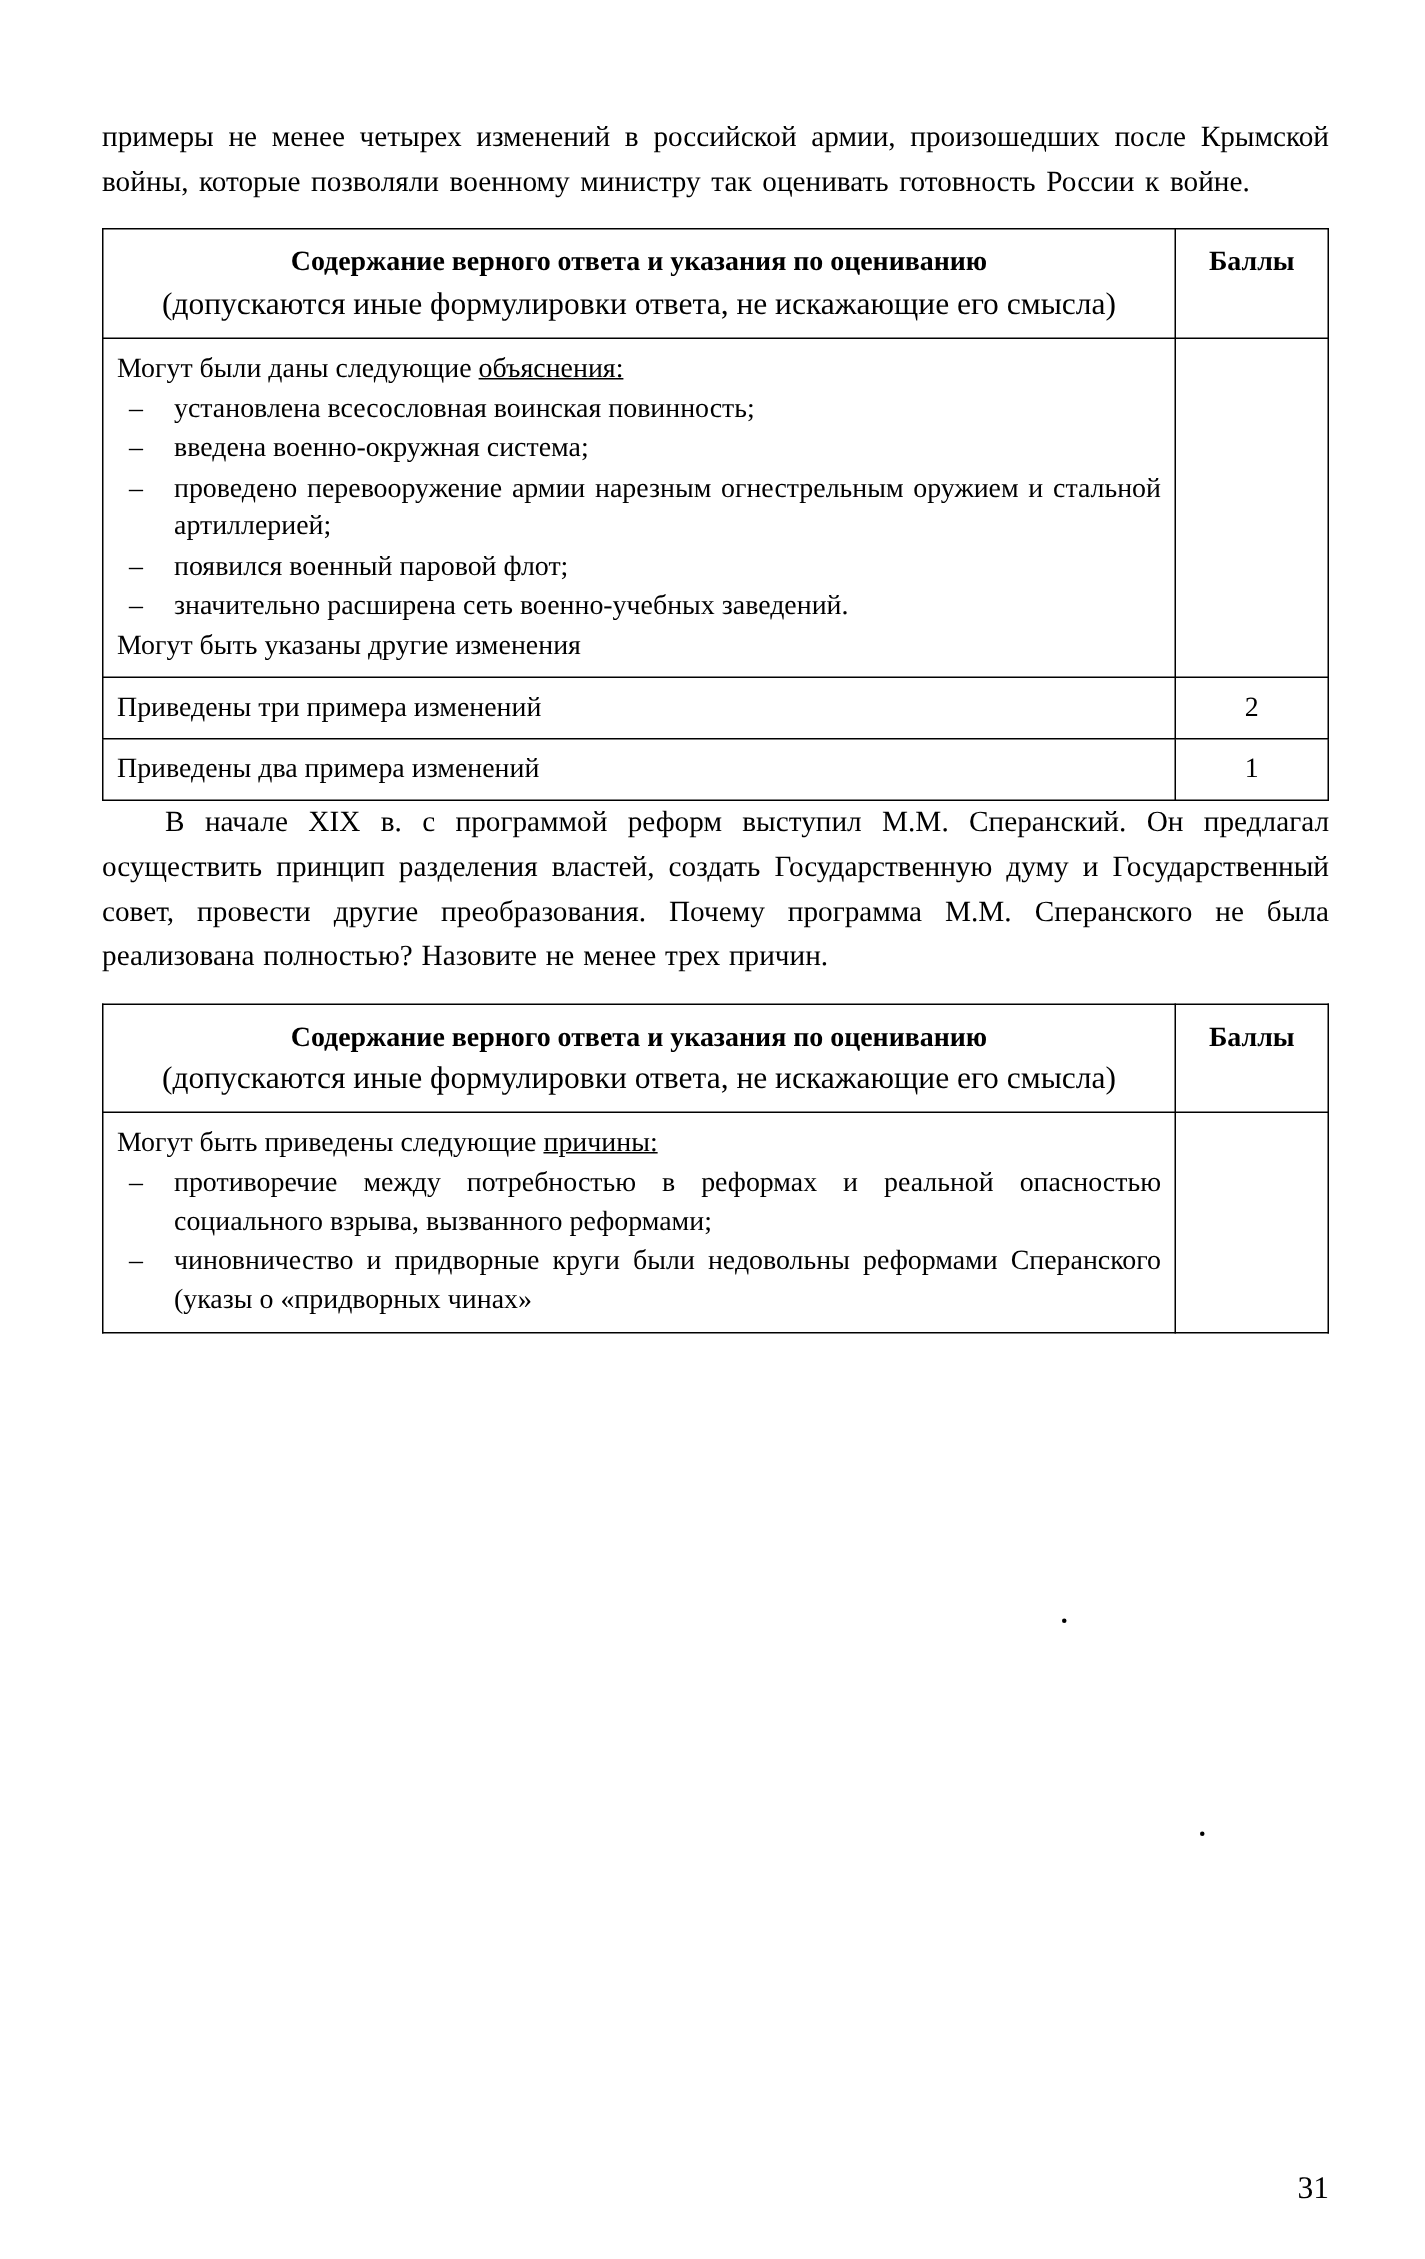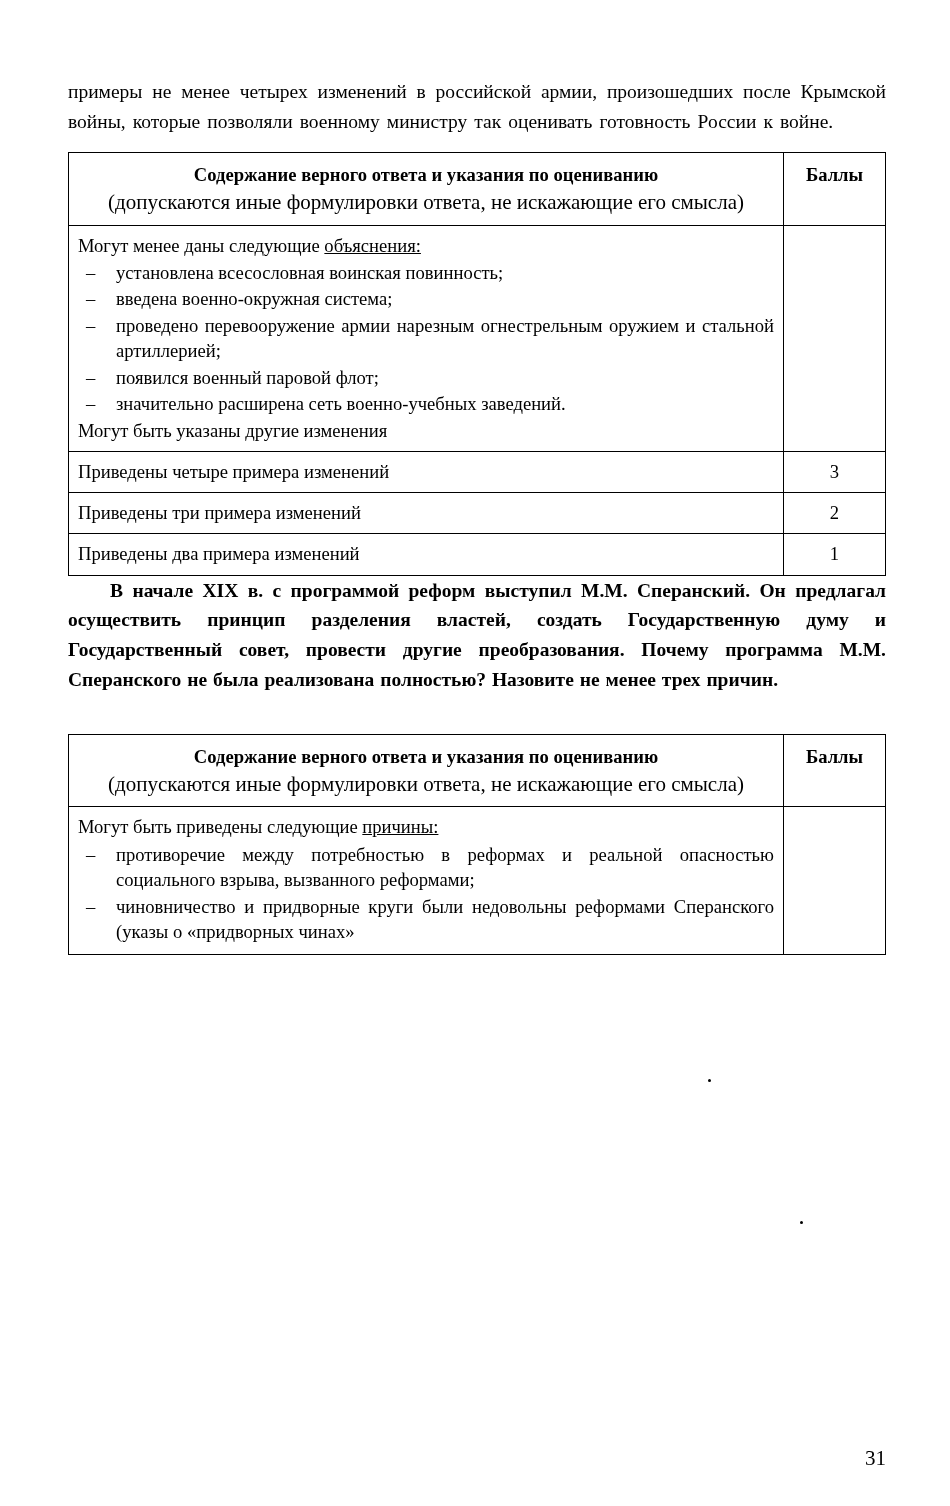--- a/index.html
+++ b/index.html
@@ -111,24 +111,23 @@
   }
   .example-title {
     font-style: italic;
     font-size: 19.5px;
     margin: 26px 0 4px 56px;
   }
   .task-text {
     font-size: 19.5px;
     line-height: 1.52;
     text-align: justify;
-    margin: 0 0 40px 0;
+    margin: 0 0 16px 0;
     text-indent: 42px;
     word-spacing: 1px;
-    font-weight: bold;
   }
   .page-number {
     position: absolute;
     right: 64px;
     bottom: 40px;
     font-size: 21px;
     font-family: "Liberation Serif", serif;
   }
   .dot-mark {
     position: absolute;
@@ -167,38 +166,34 @@
         <tr>
           <td class="hdr-main">
             <span>Содержание верного ответа и указания по оцениванию</span>
             <span class="sub">(допускаются иные формулировки ответа, не искажающие его смысла)</span>
           </td>
           <td class="hdr-score col-score">Баллы</td>
         </tr>
 
         <tr>
           <td>
-            <div class="lead"><span>Могут менее даны следующие </span><span class="u">объяснения:</span></div>
+            <div class="lead"><span>Могут были даны следующие </span><span class="u">объяснения:</span></div>
             <ul class="dashlist">
               <li>установлена всесословная воинская повинность;</li>
               <li>введена военно-окружная система;</li>
               <li>проведено перевооружение армии нарезным огнестрельным оружием и стальной артиллерией;</li>
               <li>появился военный паровой флот;</li>
               <li>значительно расширена сеть военно-учебных заведений.</li>
             </ul>
             <div class="tail">Могут быть указаны другие изменения</div>
           </td>
           <td class="col-score"></td>
         </tr>
 
         <tr>
-          <td>Приведены четыре примера изменений</td>
-          <td class="col-score">3</td>
-        </tr>
-        <tr>
           <td>Приведены три примера изменений</td>
           <td class="col-score">2</td>
         </tr>
         <tr>
           <td>Приведены два примера изменений</td>
           <td class="col-score">1</td>
         </tr>
 
 
       </tbody>

